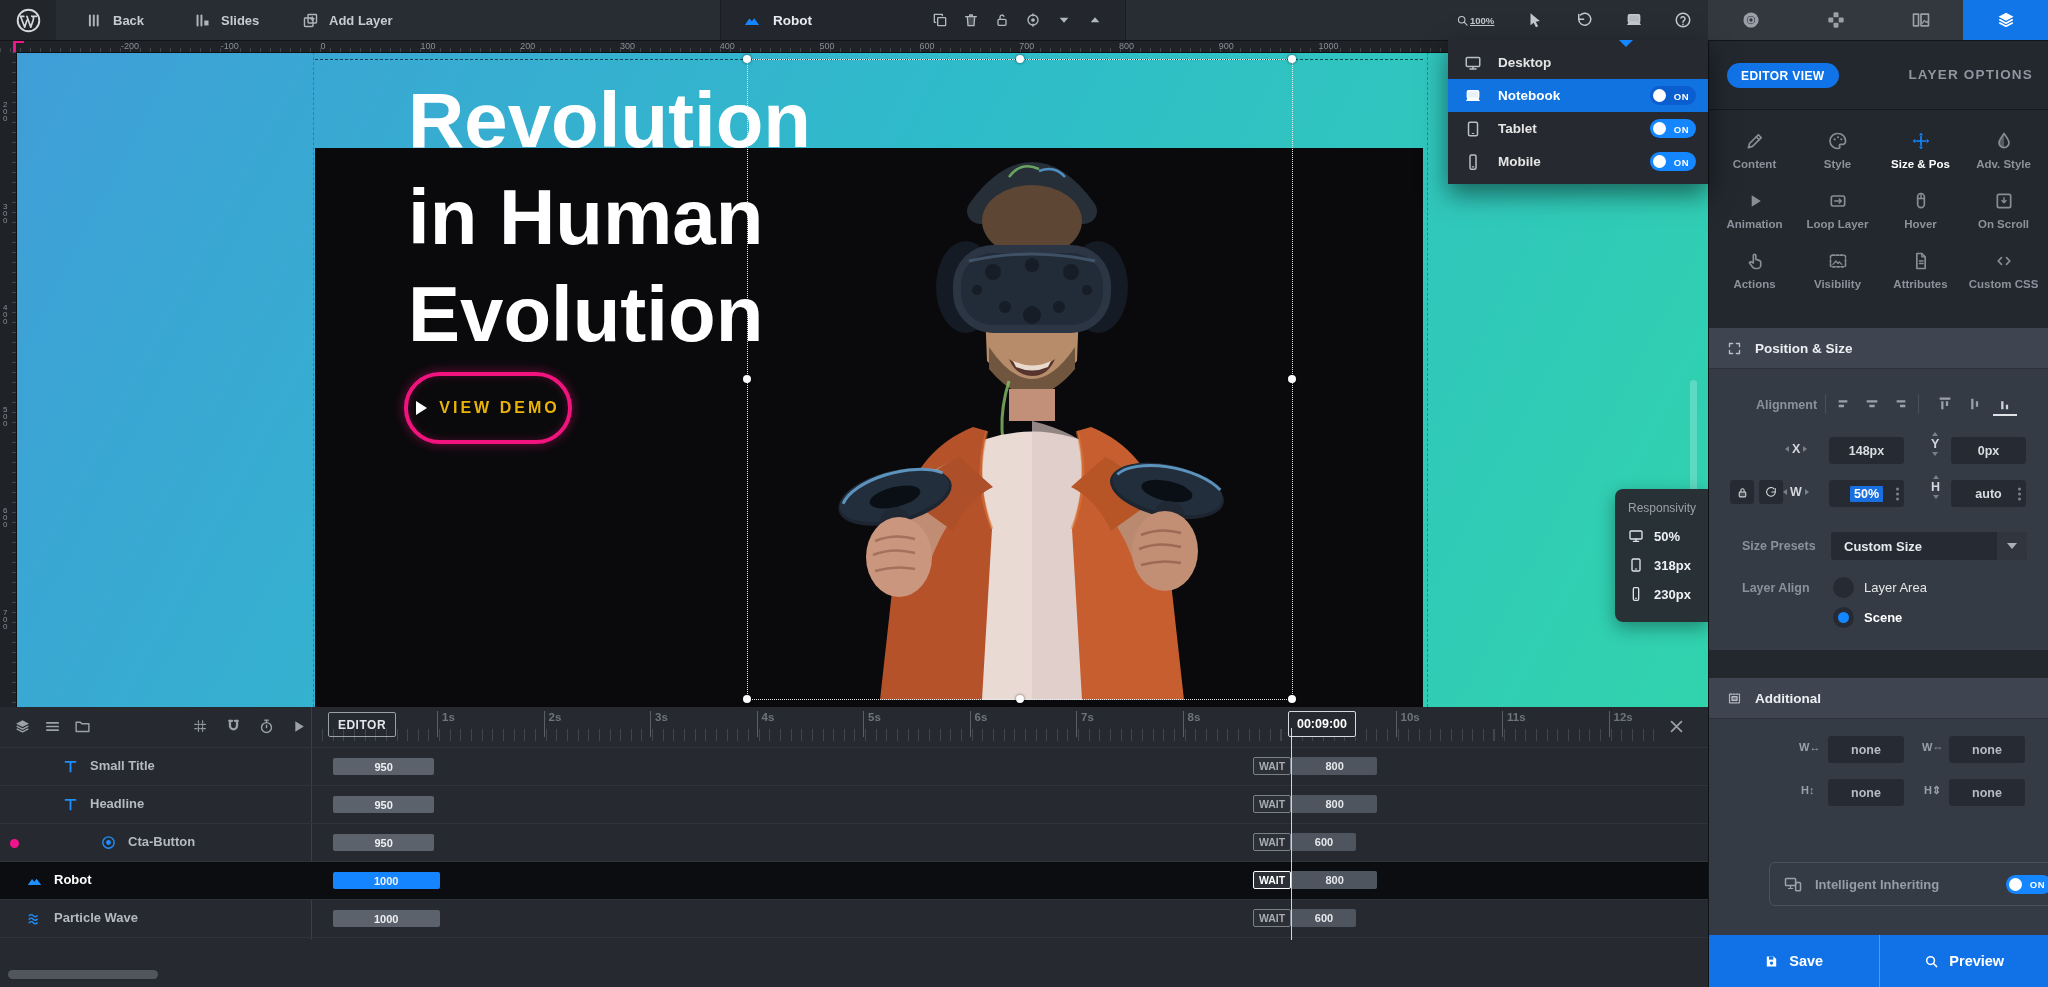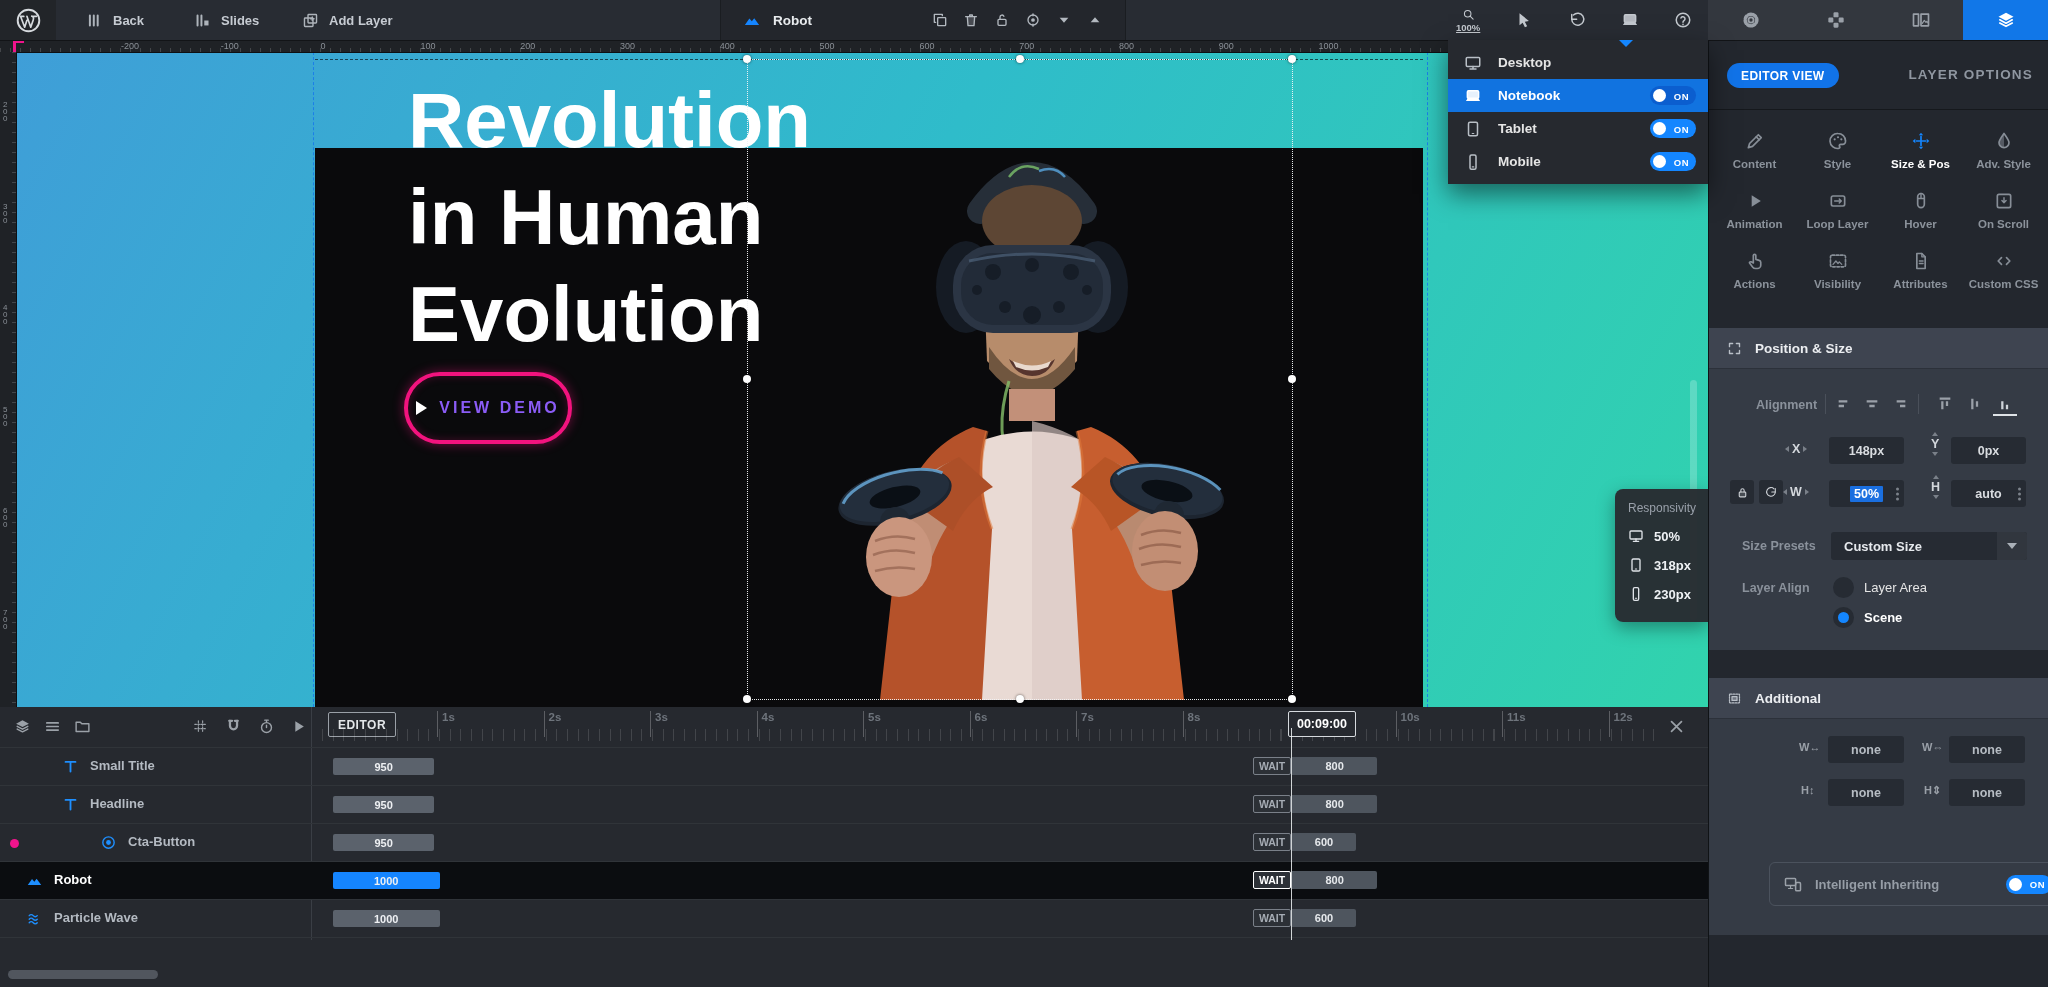--- a/index.html
+++ b/index.html
@@ -15,21 +15,21 @@
   .wp-badge .ico{width:27px;height:27px;}
   .tb-btn{position:absolute;top:0;height:40px;display:flex;align-items:center;gap:10px;color:#c6cbd2;font-size:13px;font-weight:700;cursor:pointer;}
   .tb-btn .ico{width:17px;height:17px;color:#aeb4bb;}
   .btn-back{left:86px;} .btn-slides{left:194px;} .btn-addlayer{left:302px;}
   .tb-center{position:absolute;left:720px;top:0;width:406px;height:40px;background:#23262c;border-left:1px solid #1a1d21;border-right:1px solid #1a1d21;display:flex;align-items:center;padding:0 22px;box-sizing:border-box;}
   .tb-center .layer-ico{width:18px;height:18px;color:#1585ff;margin-right:12px;}
   .tb-center .layer-name{font-size:13.5px;font-weight:700;color:#e8ebee;}
   .tb-center .acts{margin-left:auto;display:flex;gap:15px;}
   .tb-center .acts .ico{width:16px;height:16px;color:#b2b8bf;cursor:pointer;}
   .tb-tools{position:absolute;left:1440px;top:0;width:268px;height:40px;display:flex;align-items:center;justify-content:space-between;padding:0 16px;box-sizing:border-box;color:#c3c8ce;}
-  .zoomwrap{display:flex;flex-direction:column;align-items:center;gap:1px;cursor:pointer;text-decoration:underline;}
+  .zoomwrap{display:flex;flex-direction:row;align-items:center;gap:1px;cursor:pointer;text-decoration:underline;}
   .zoomwrap .ico{width:13px;height:13px;}
   .zoomwrap .zl{font-size:9.5px;font-weight:700;color:#c3c8ce;}
   .tb-tools>.ico{width:18px;height:18px;cursor:pointer;}
   .laptop-wrap{position:relative;}
   .menu-caret{position:absolute;left:1619px;top:40px;width:0;height:0;border:7px solid transparent;border-top:7px solid #1486ff;z-index:60;}
   .tb-sbtabs{position:absolute;left:1708px;top:0;width:340px;height:40px;background:#33373e;display:flex;}
   .tb-sbtabs .cell{width:85px;height:40px;display:flex;align-items:center;justify-content:center;cursor:pointer;}
   .tb-sbtabs .cell .ico{width:20px;height:20px;color:#9aa0a8;}
   .tb-sbtabs .cell.active{background:#1177e8;}
   .tb-sbtabs .cell.active .ico{color:#fff;}
@@ -49,21 +49,21 @@
           background:linear-gradient(118deg,#3f9ed8 0%,#2fbcca 48%,#31d3ad 100%);}
   .slide{position:absolute;left:299px;top:96px;width:1108px;height:559px;background:#0a0a0c;}
   .guide-v{position:absolute;top:0;bottom:0;width:0;border-left:1px dashed #1b7fe8;}
   .guide-left{left:297px;} .guide-right{left:1411px;}
   .guide-h{position:absolute;left:299px;top:7px;width:1108px;height:0;border-top:1px dashed rgba(5,10,16,.65);}
   .slide-title{position:absolute;left:392px;top:20px;color:#ffffff;font-size:78px;line-height:97px;font-weight:700;letter-spacing:0;white-space:nowrap;z-index:4;}
   .cta{position:absolute;left:388px;top:320px;width:168px;height:72px;border:4px solid #f2137e;border-radius:40px;background:#0a0a0c;
        box-shadow:0 0 12px rgba(242,19,126,.45), inset 0 0 8px rgba(242,19,126,.25);
        display:flex;align-items:center;justify-content:center;gap:12px;box-sizing:border-box;cursor:pointer;z-index:4;}
   .cta .tri{width:0;height:0;border-left:11px solid #fff;border-top:7px solid transparent;border-bottom:7px solid transparent;}
-  .cta .lbl{color:#8b5cf6;font-size:16px;font-weight:700;letter-spacing:3px;white-space:nowrap;}
+  .cta .lbl{color:#eab308;font-size:16px;font-weight:700;letter-spacing:3px;white-space:nowrap;}
   .robot-box{position:absolute;left:731px;top:7px;width:546px;height:641px;z-index:5;}
   .selection{position:absolute;left:731px;top:7px;width:546px;height:641px;border:1px dotted rgba(242,244,246,.95);box-sizing:border-box;z-index:6;pointer-events:none;}
   .handle{position:absolute;width:8px;height:8px;border-radius:50%;background:#fff;box-shadow:0 0 3px rgba(0,0,0,.6);z-index:7;}
   .cv-scroll{position:absolute;left:1674px;top:328px;width:7px;height:240px;border-radius:4px;background:rgba(255,255,255,.22);z-index:6;}
 
   
   .respop{position:absolute;left:1599px;top:437px;width:93px;height:133px;background:rgba(40,43,49,.97);border-radius:8px 0 0 8px;
           box-shadow:0 6px 18px rgba(0,0,0,.35);padding:12px 0 0 13px;box-sizing:border-box;z-index:20;}
   .respop .rtitle{font-size:12px;color:#99a0aa;font-weight:500;}
   .resrow{display:flex;align-items:center;gap:10px;margin-top:13px;}
@@ -930,13 +930,34 @@
           </svg>
         </span>
       <span class="il">Intelligent Inheriting</span>
       <span class="toggle" style="margin-left:0;">
         <span class="knob"></span>
         <span class="on">ON</span>
       </span>
     </div>
   </div>
 
+  <div class="sb-footer">
+    <div class="fbtn">
+      <span class="ico">
+          <svg viewBox="0 0 24 24" fill="none" stroke="currentColor" stroke-width="2" stroke-linecap="round" stroke-linejoin="round">
+            <path d="M4.5 4h11l4 4v12h-15Z" fill="currentColor" stroke="none"></path>
+            <rect x="8" y="4" width="7" height="5" fill="#1172e8" stroke="none"></rect>
+            <circle cx="12" cy="14.5" r="2.7" fill="#1172e8" stroke="none"></circle>
+          </svg>
+        </span>
+      <span>Save</span>
+    </div>
+    <div class="fbtn">
+      <span class="ico">
+          <svg viewBox="0 0 24 24" fill="none" stroke="currentColor" stroke-width="2" stroke-linecap="round" stroke-linejoin="round">
+            <circle cx="10.5" cy="10.5" r="6.2" stroke-width="2.4"></circle>
+            <path d="M15.2 15.2l5 5" stroke-width="2.4"></path>
+          </svg>
+        </span>
+      <span>Preview</span>
+    </div>
+  </div>
 </aside>
 
 </body></html>

